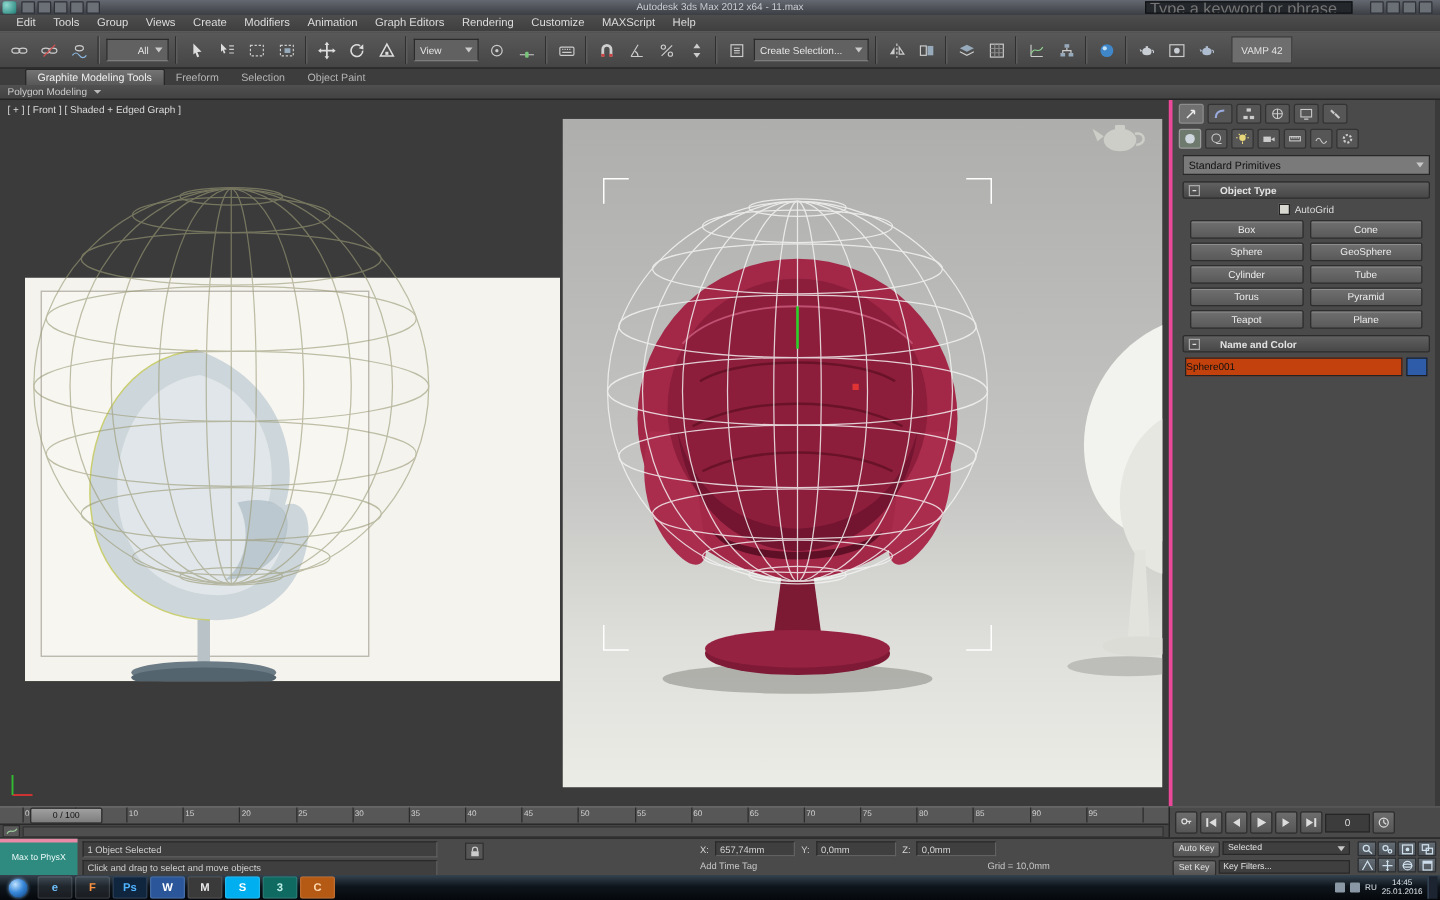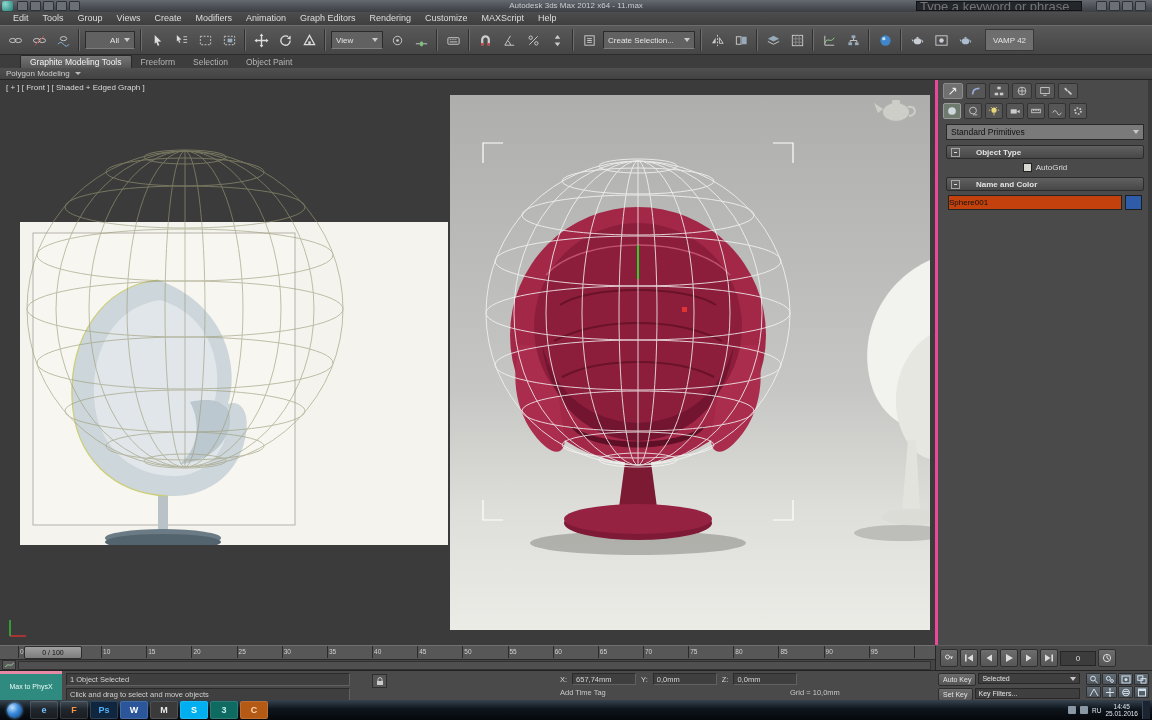--- a/index.html
+++ b/index.html
@@ -606,20 +606,32 @@
         <i></i>
       </span>
     <span>Object Type</span>
   </div>
 
   <div id="autogrid-row">
     <span class="chk"></span>
     <span>AutoGrid</span>
   </div>
 
+  <div class="otgrid">
+    <div class="otbtn">Box</div>
+    <div class="otbtn">Cone</div>
+    <div class="otbtn">Sphere</div>
+    <div class="otbtn">GeoSphere</div>
+    <div class="otbtn">Cylinder</div>
+    <div class="otbtn">Tube</div>
+    <div class="otbtn">Torus</div>
+    <div class="otbtn">Pyramid</div>
+    <div class="otbtn">Teapot</div>
+    <div class="otbtn">Plane</div>
+  </div>
 
   <div class="rhead">
     <span class="rminus">
         <i></i>
       </span>
     <span>Name and Color</span>
   </div>
   <div id="namerow">
     <div id="namefield">Sphere001</div>
     <div id="colorswatch"></div>

